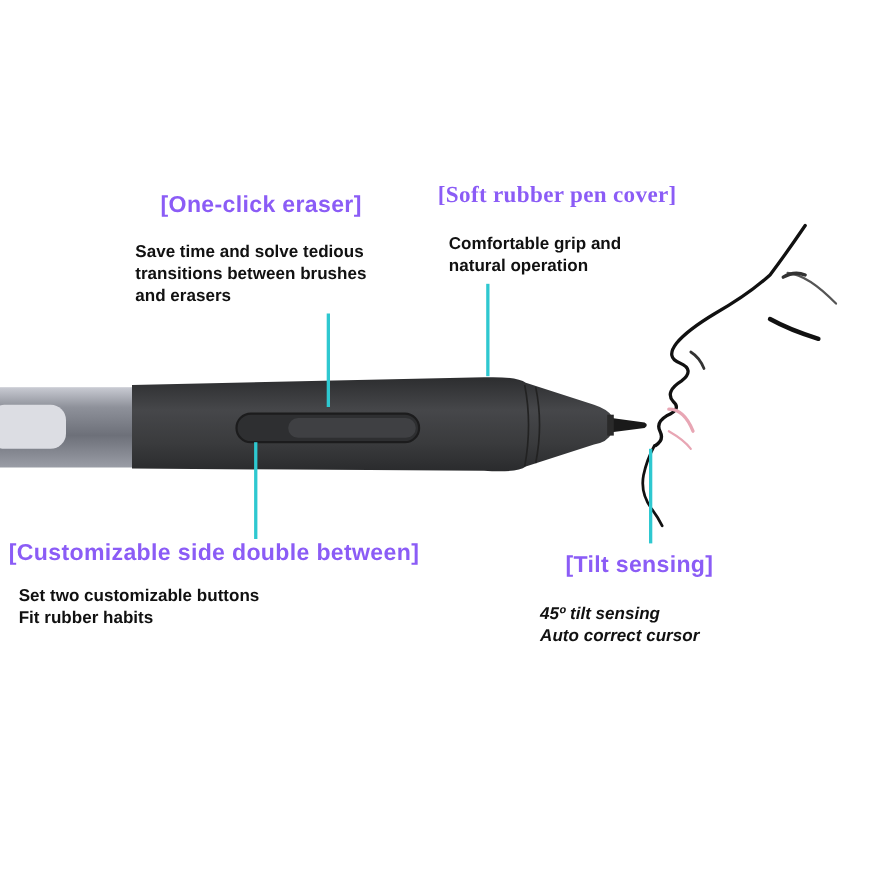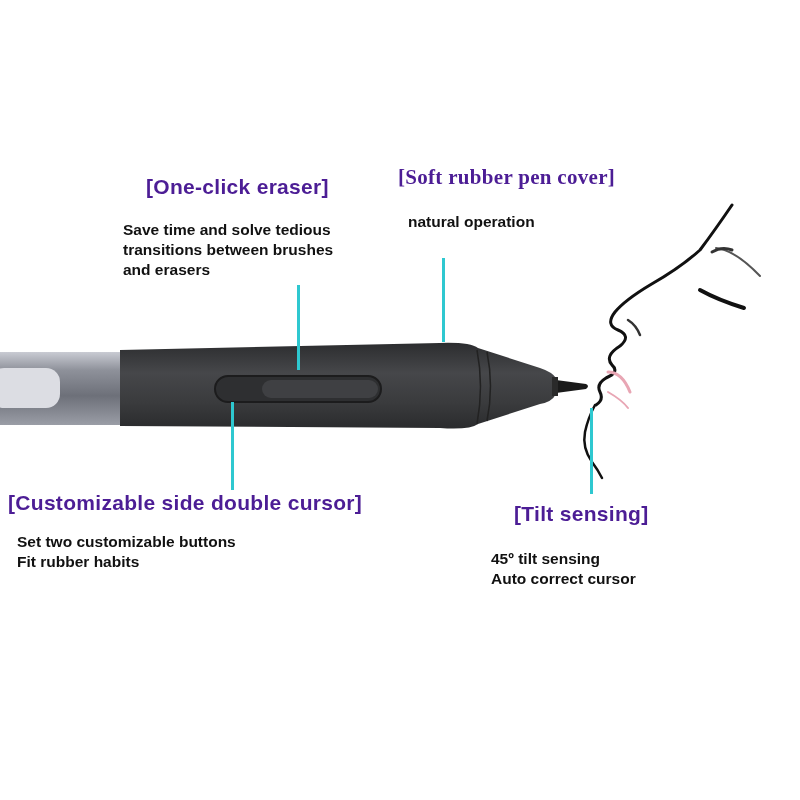--- a/index.html
+++ b/index.html
@@ -1,19 +1,19 @@
 <!DOCTYPE html>
 <html><head>
 <meta charset="utf-8">
 <style>
   html, body { margin: 0; padding: 0; background: #ffffff; }
   body { width: 800px; height: 800px; position: relative; overflow: hidden;
          font-family: "Liberation Sans", sans-serif; color: #111; }
   .abs { position: absolute; }
-  .heading { font-weight: bold; font-size: 21px; letter-spacing: 0.3px; white-space: nowrap; color: #4c1d95; }
+  .heading { font-weight: bold; font-size: 21px; letter-spacing: 0.3px; white-space: nowrap; color: #8b5cf6; }
   .desc { font-weight: bold; font-size: 15.5px; line-height: 20px; white-space: nowrap; color: #111; }
   .leader { position: absolute; width: 3px; }
   svg { position: absolute; left: 0; top: 0; }
 </style>
 </head>
 <body>
 
 <svg width="800" height="800" viewBox="0 0 800 800">
   <defs>
     <linearGradient id="barrel" x1="0" y1="0" x2="0" y2="1">
@@ -73,30 +73,31 @@
 <div class="abs" style="left:123px; top:220px;">
   <div class="desc">Save time and solve tedious</div>
   <div class="desc">transitions between brushes</div>
   <div class="desc">and erasers</div>
 </div>
 
 <div class="abs" style="left:398px; top:165px;font-family:Liberation Serif, serif;">
   <div class="heading">[Soft rubber pen cover]</div>
 </div>
 <div class="abs" style="left:408px; top:212px;">
+  <div class="desc">Comfortable grip and</div>
   <div class="desc">natural operation</div>
 </div>
 
 <div class="abs" style="left:8px; top:491px;">
-  <div class="heading">[Customizable side double cursor]</div>
+  <div class="heading">[Customizable side double between]</div>
 </div>
 <div class="abs" style="left:17px; top:532px;">
   <div class="desc">Set two customizable buttons</div>
   <div class="desc">Fit rubber habits</div>
 </div>
 
 <div class="abs" style="left:490px; top:502px;margin-left:24px;">
   <div class="heading">[Tilt sensing]</div>
 </div>
-<div class="abs" style="left:491px; top:549px;">
+<div class="abs" style="left:491px; top:549px;font-style:italic;">
   <div class="desc">45º tilt sensing</div>
   <div class="desc">Auto correct cursor</div>
 </div>
 
 </body></html>

